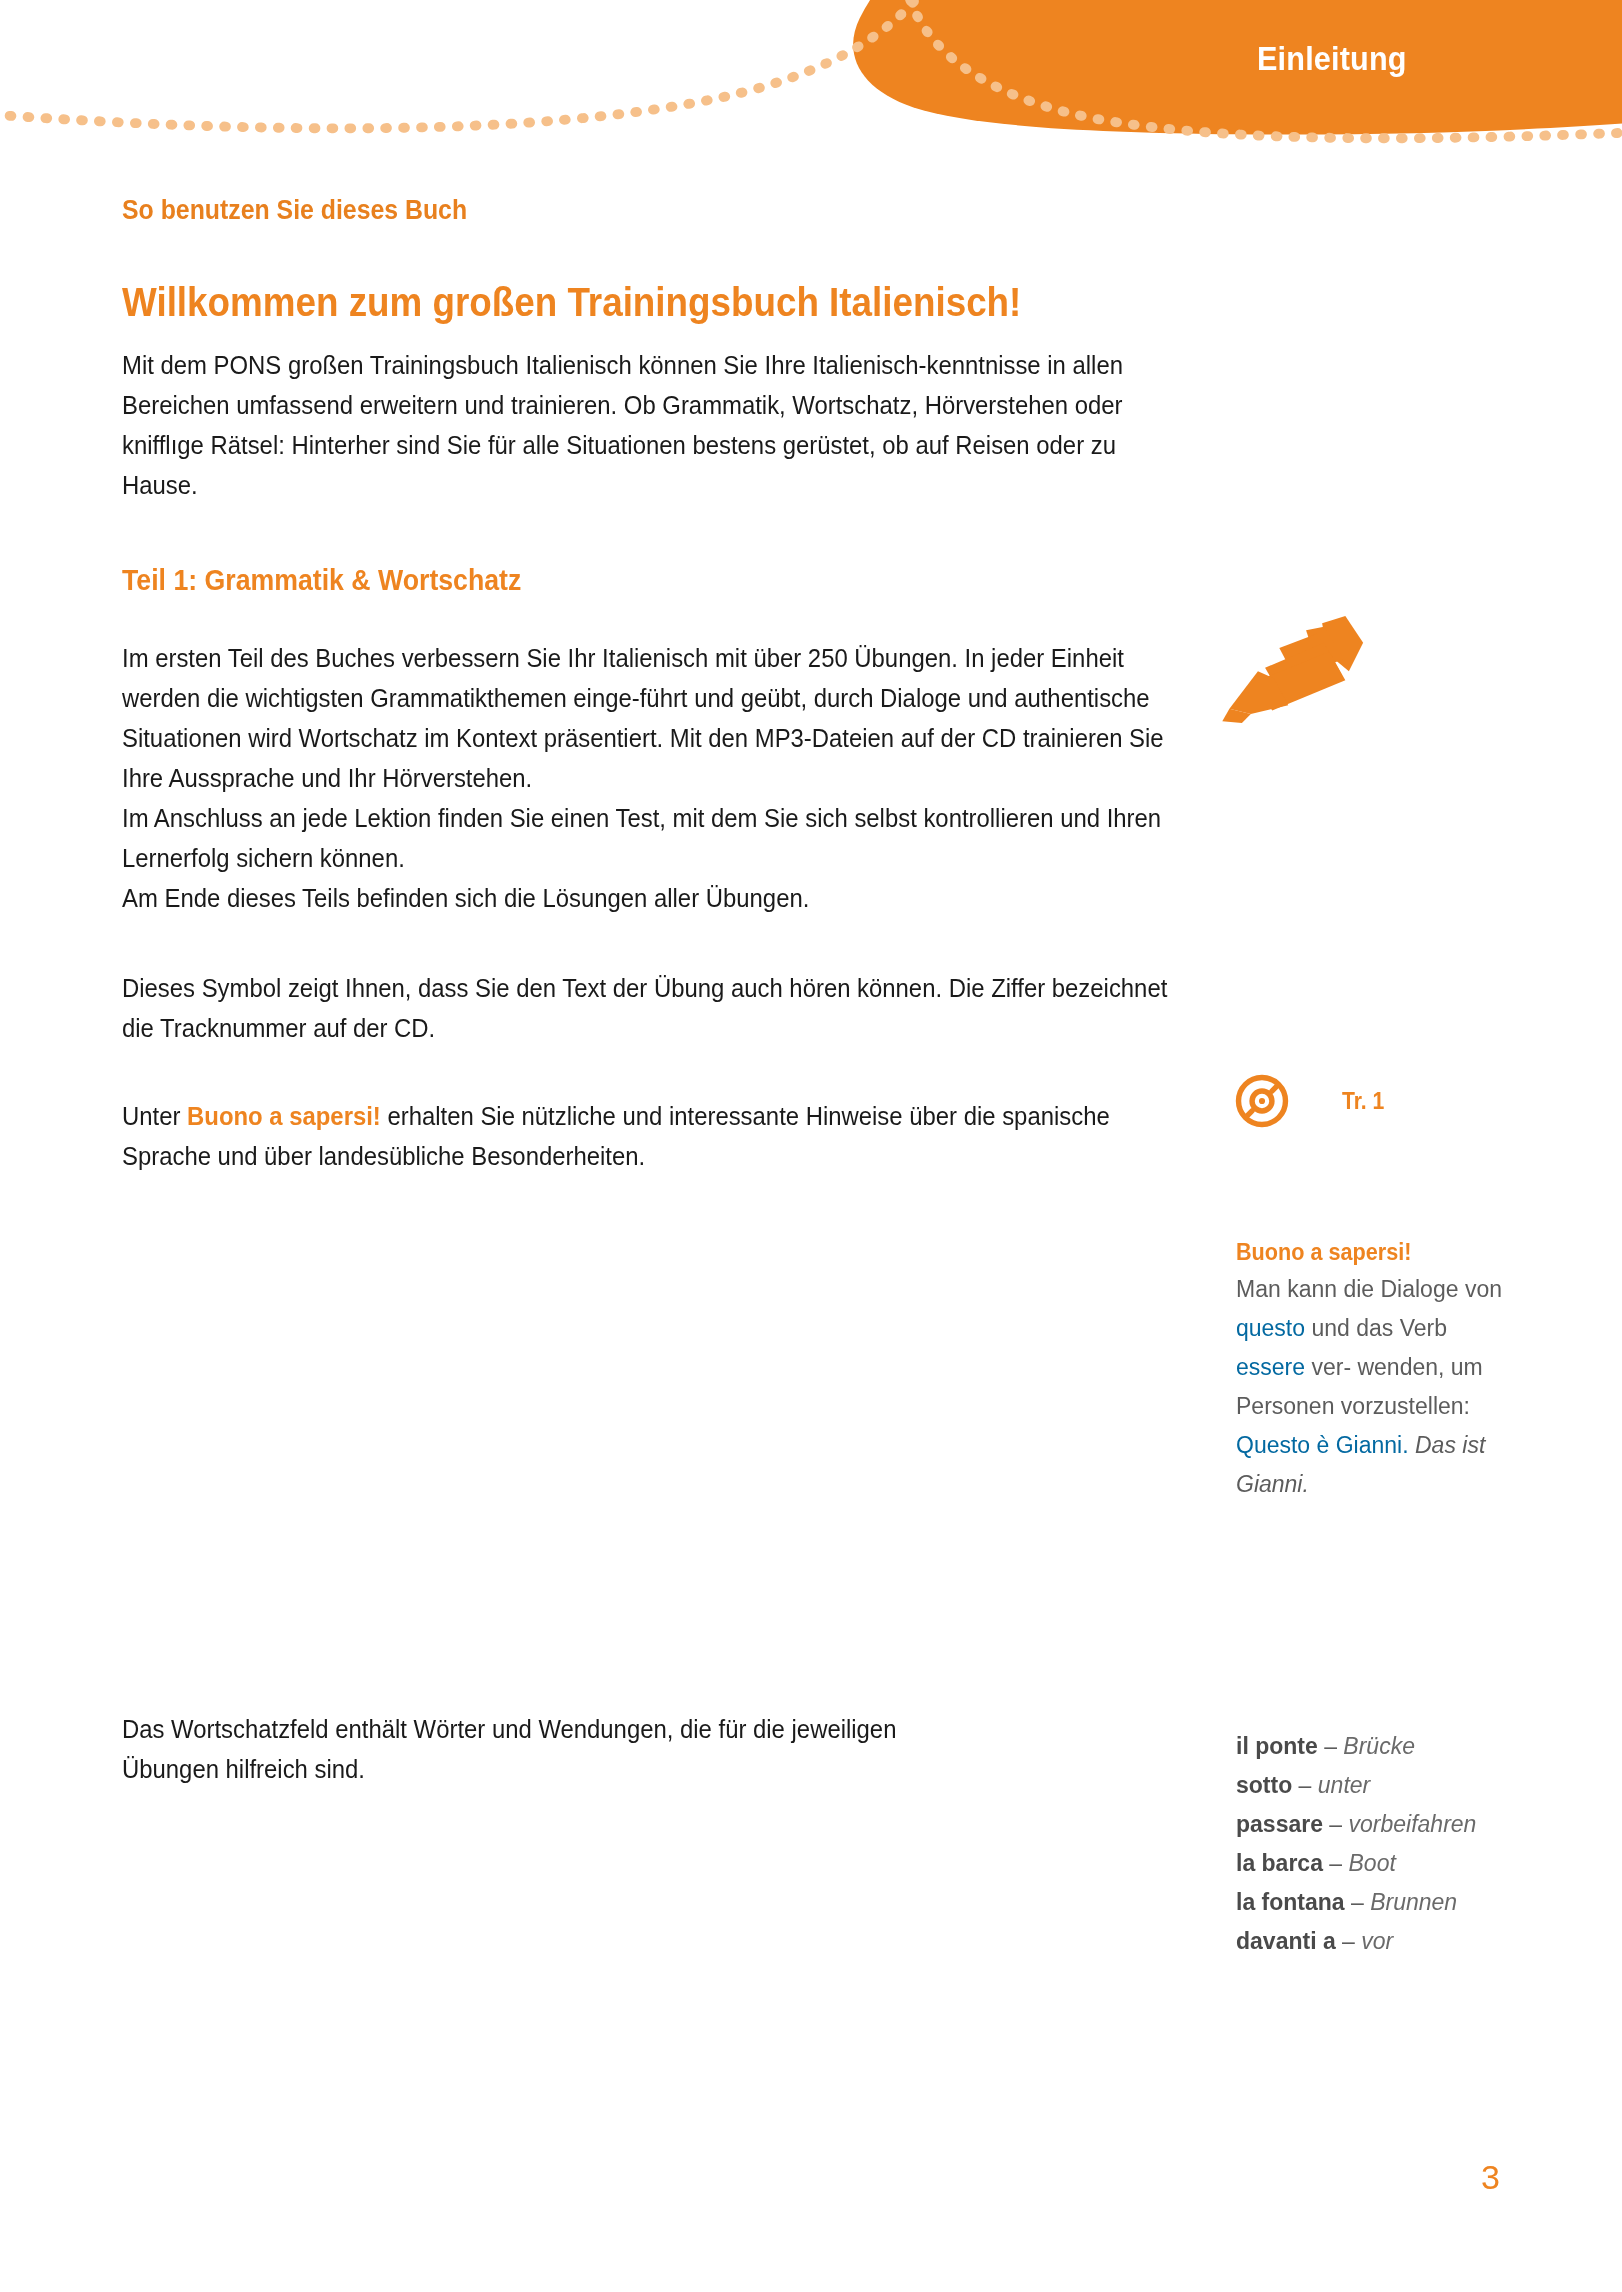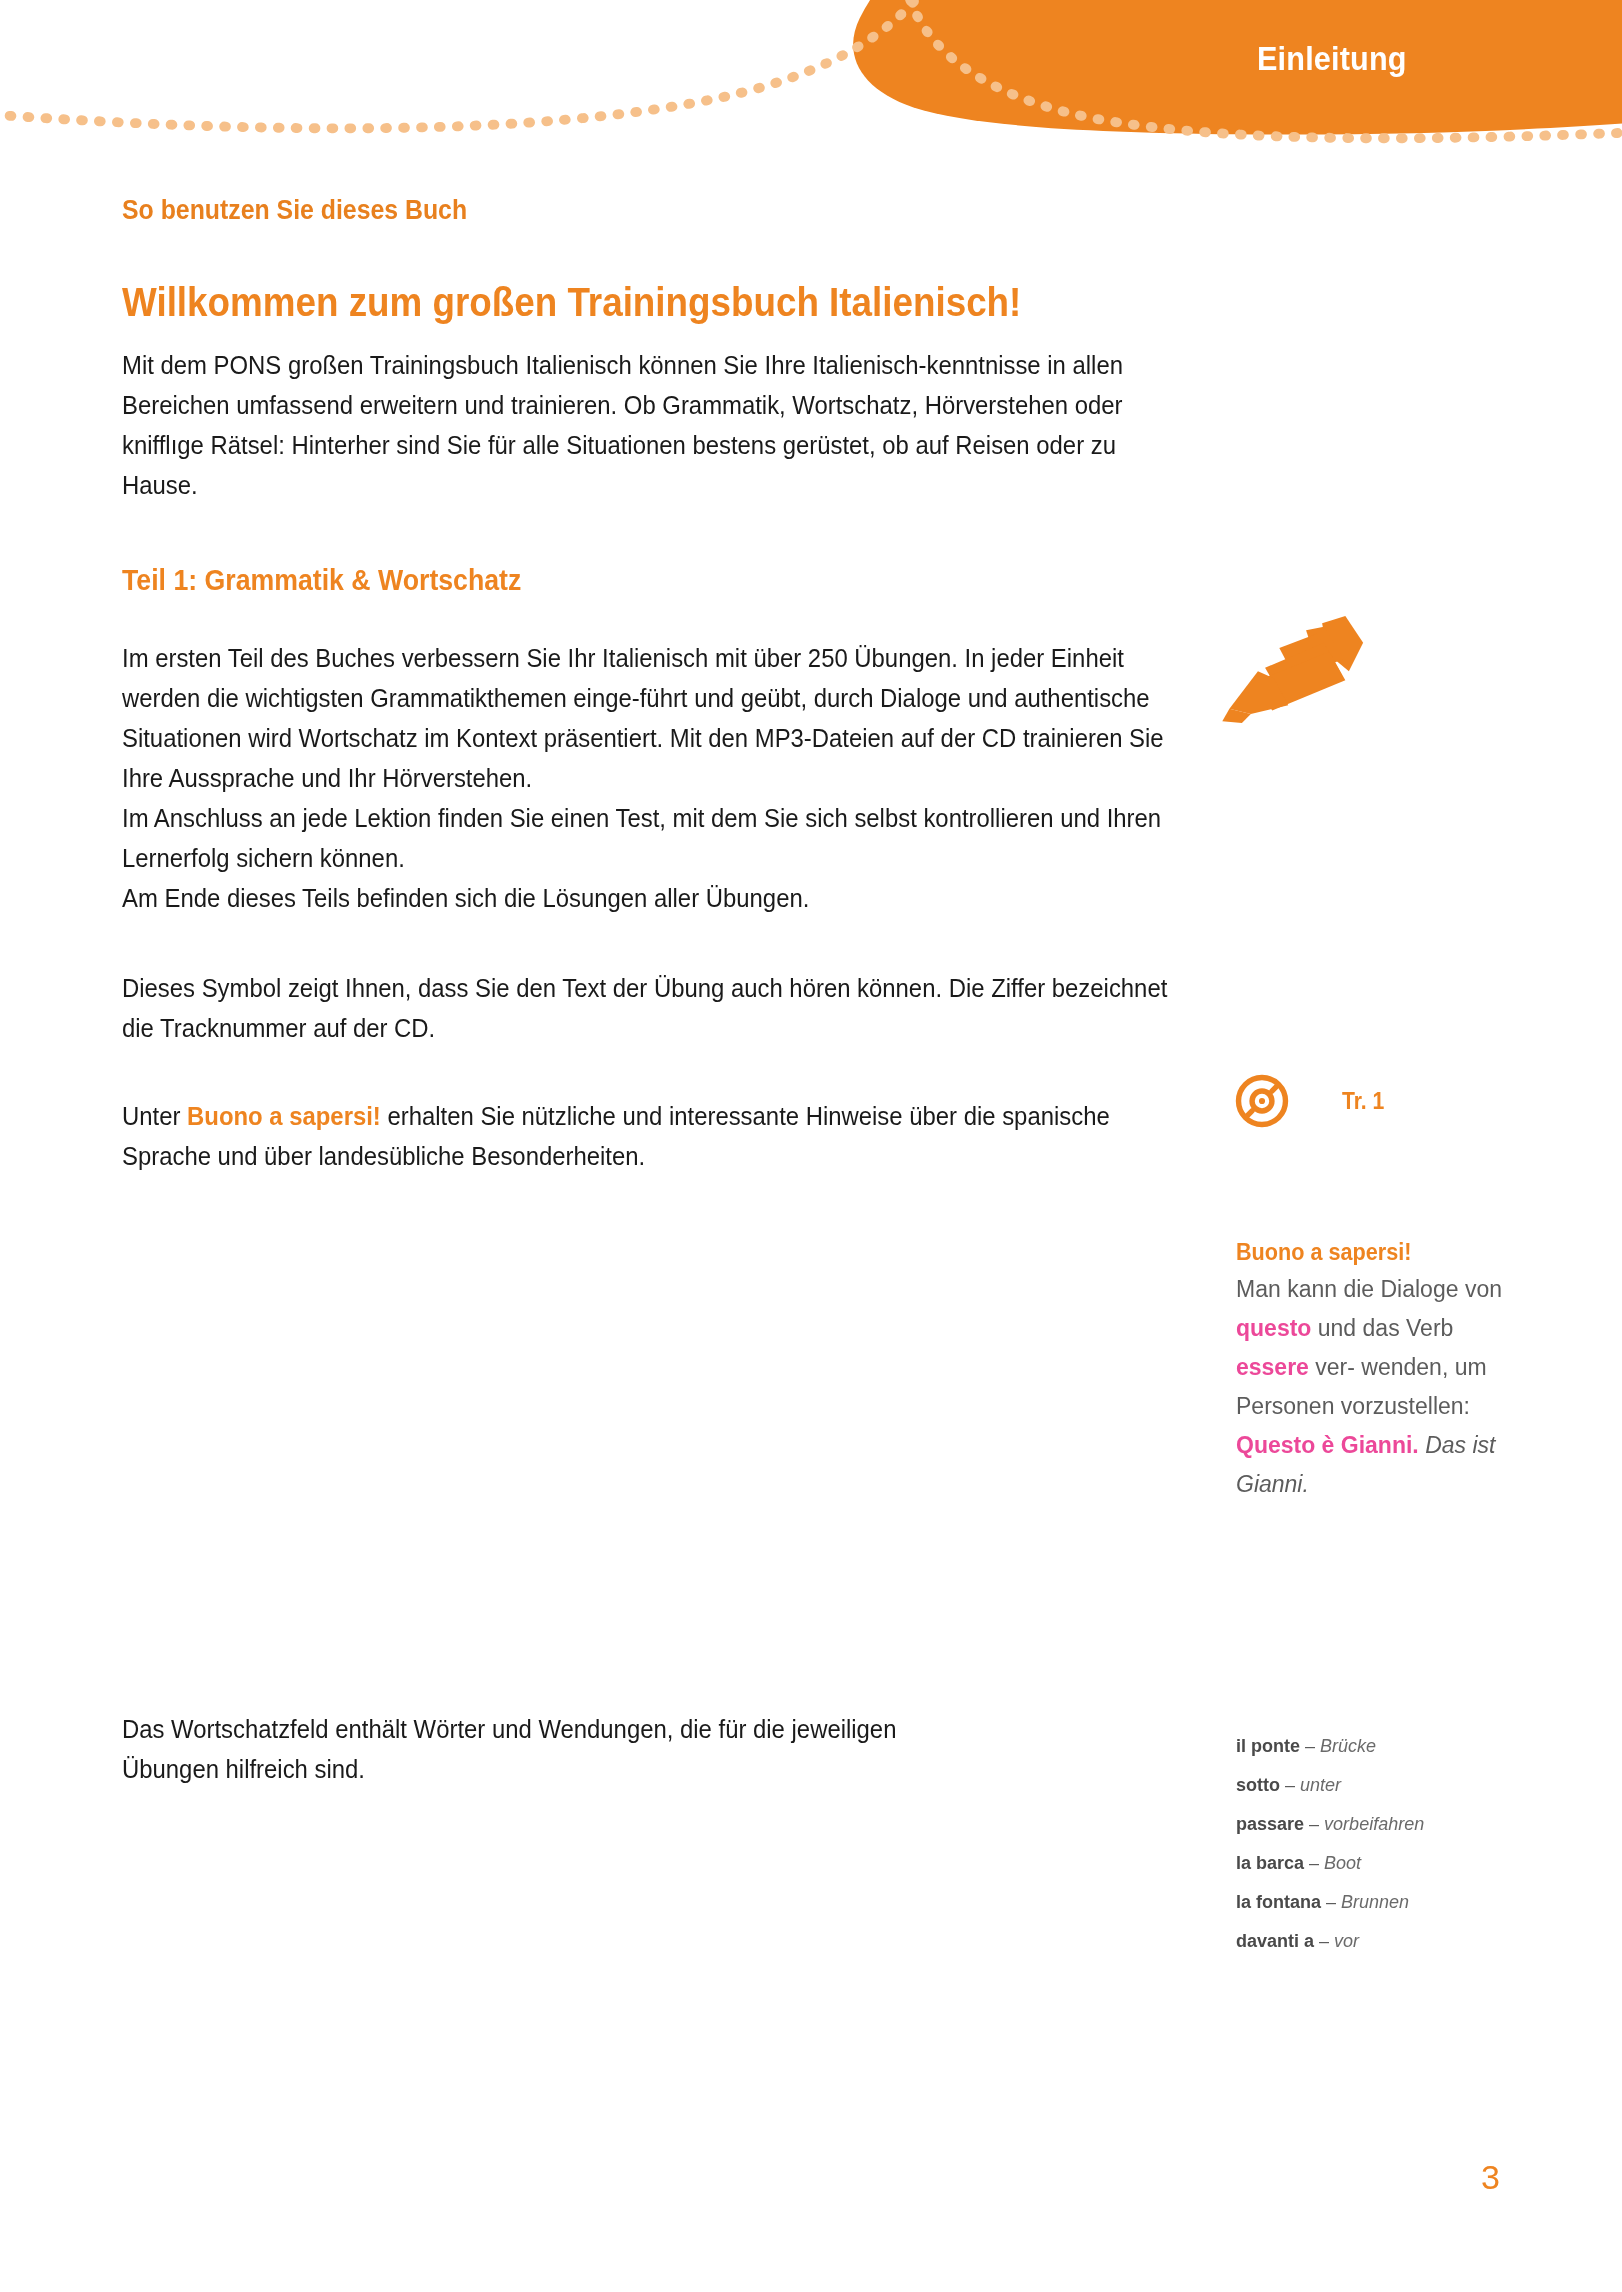--- a/index.html
+++ b/index.html
@@ -139,29 +139,29 @@
   }
   .side-box .bx-title {
     color: #ee8420;
     font-weight: bold;
     font-size: 23px;
     display: block;
     line-height: 36px;
     transform: scaleX(0.94);
     transform-origin: left top;
   }
-  .side-box b { color: #ec4899; font-weight: bold; }
+  .side-box b { color: #0369a1; font-weight: normal; }
   .side-box i { font-style: italic; }
 
   .vocab {
     position: absolute;
     left: 1236px;
     top: 1727px;
     width: 287px;
-    font-size: 18px;
+    font-size: 23px;
     line-height: 39px;
     color: #5c5c5c;
   }
   .vocab .v-row { white-space: nowrap; }
   .vocab b { color: #4a4a4a; font-weight: bold; }
   .vocab i { font-style: italic; color: #6a6a6a; }
   .vocab .wrapline { white-space: normal; }
 
   .page-num {
     position: absolute;

